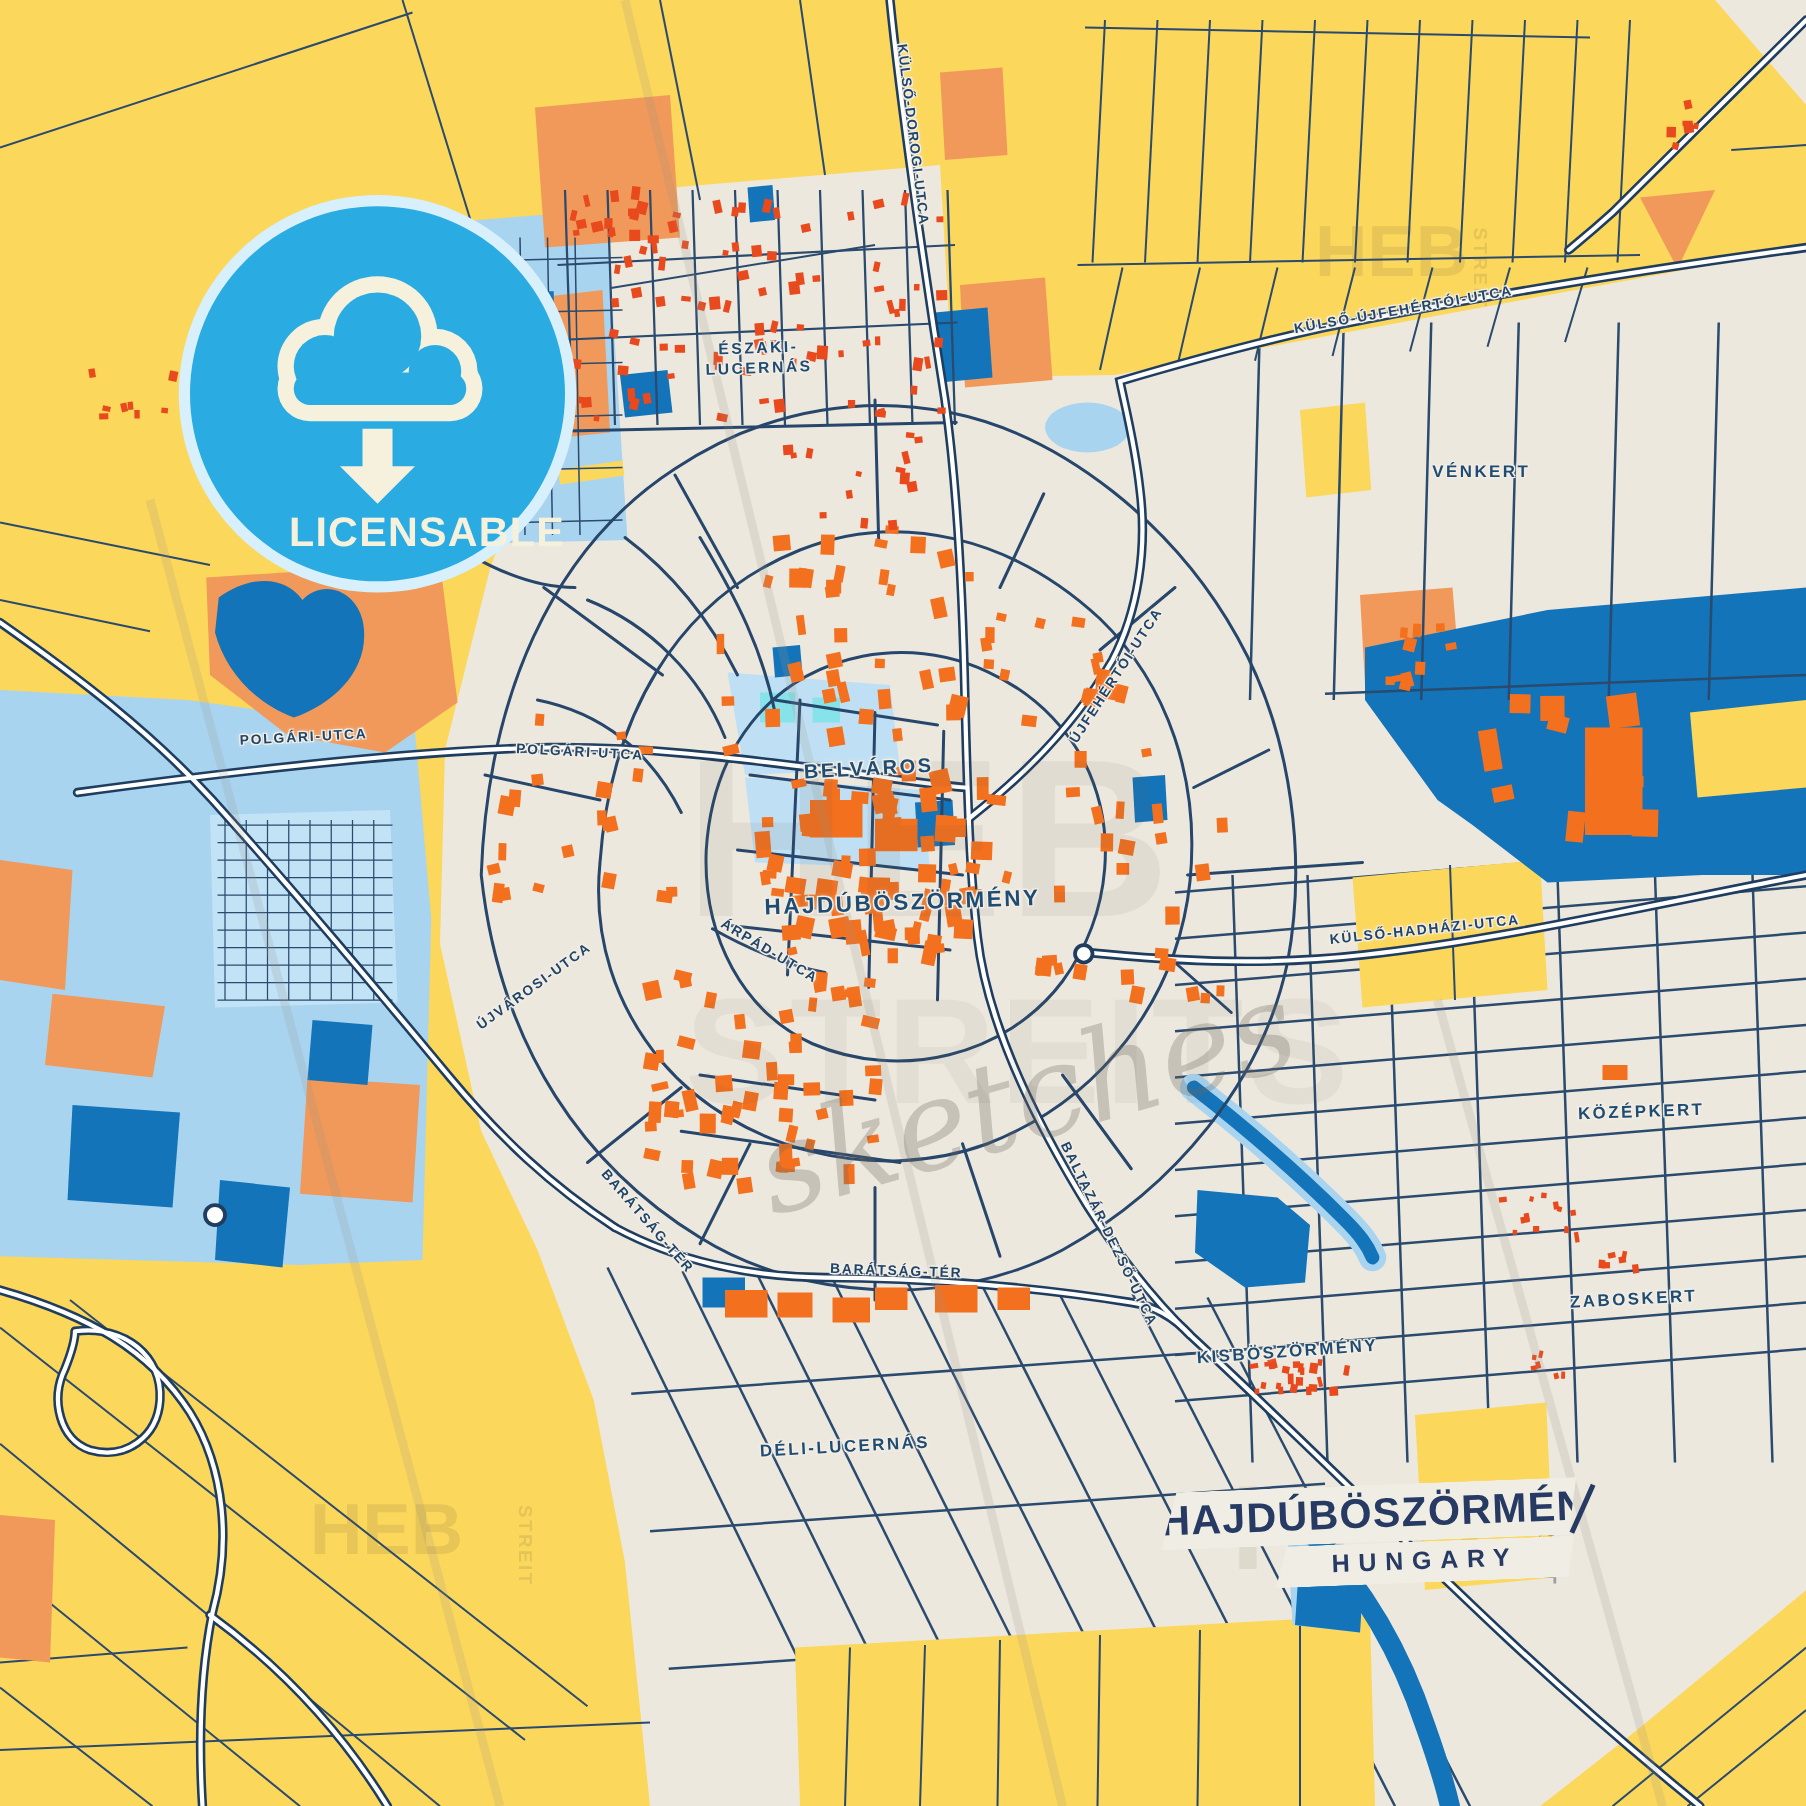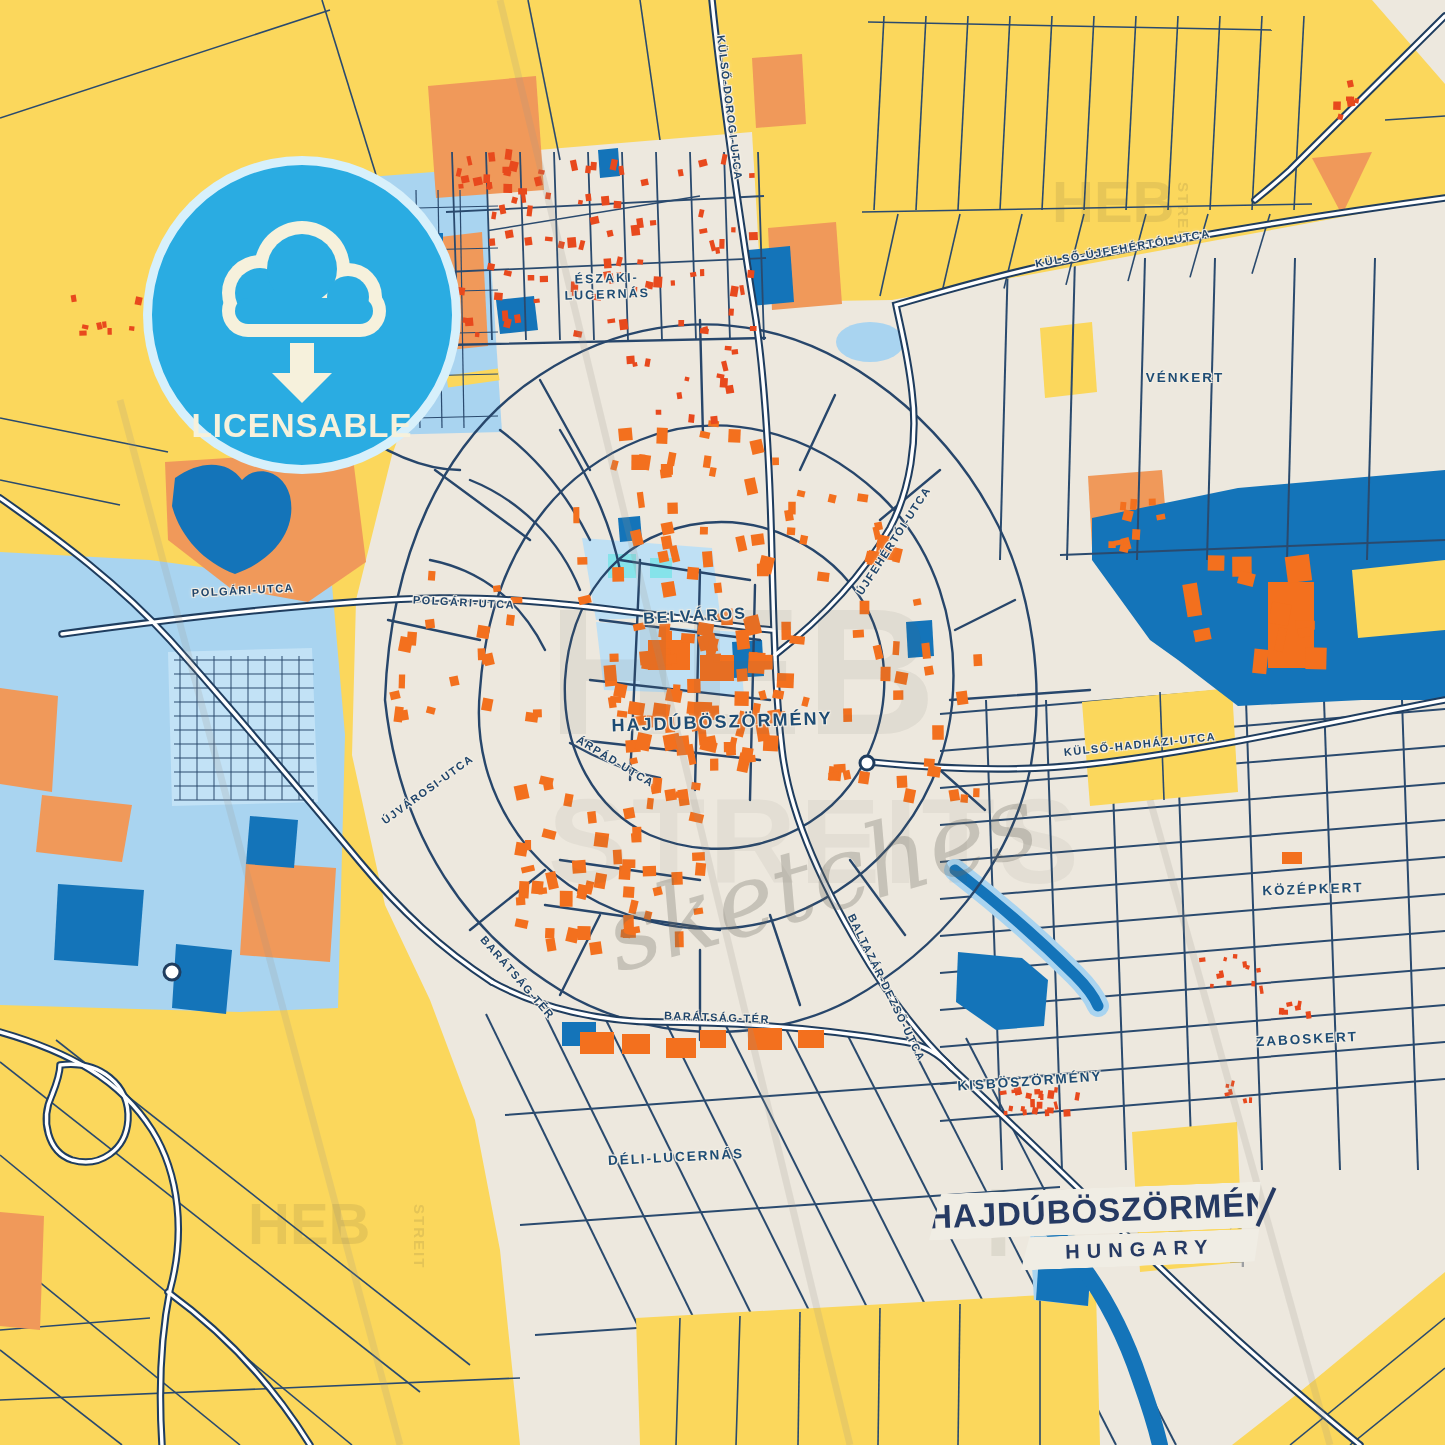--- a/index.html
+++ b/index.html
@@ -16,21 +16,21 @@
 
   
   .wm{position:absolute;font-weight:bold;color:rgba(90,85,60,.12);pointer-events:none;}
   .wm-v{position:absolute;font-weight:bold;color:rgba(90,85,60,.14);transform-origin:left top;pointer-events:none;letter-spacing:2px;}
   .wm-center{position:absolute;font-weight:bold;color:rgba(105,100,90,.09);pointer-events:none;letter-spacing:4px;}
   .wm-script{position:absolute;font-family:"DejaVu Serif",serif;font-style:italic;color:rgba(110,105,95,.30);pointer-events:none;}
 
   
   #badge{position:absolute;left:143px;top:156px;width:300px;height:300px;border-radius:50%;
     background:#2AACE2;border:9px solid rgba(224,243,252,.95);box-sizing:content-box;}
-  #badge-label{position:absolute;left:0;top:242px;width:100%;text-align:center;color:#F6F1DC;
+  #badge-label{position:absolute;left:0;top:242px;width:100%;text-align:right;color:#F6F1DC;
     font-size:33px;font-weight:bold;letter-spacing:1px;}
 
   
   .titlebar{position:absolute;background:#F0EDE4;transform:rotate(-2.2deg);color:#263A63;font-weight:bold;text-align:center;}
   #titlebar-city{left:928px;top:1188px;width:334px;height:46px;line-height:46px;font-size:33px;letter-spacing:1px;
     clip-path:polygon(14px 0,100% 0,calc(100% - 8px) 100%,0 100%);}
   #titlebar-country{left:1020px;top:1233px;width:240px;height:33px;line-height:33px;font-size:20px;letter-spacing:7px;
     clip-path:polygon(10px 0,100% 0,calc(100% - 6px) 100%,0 100%);}
   #title-slash{position:absolute;left:1264px;top:1186px;width:4px;height:42px;background:#263A63;transform:rotate(24deg);}
 </style>

